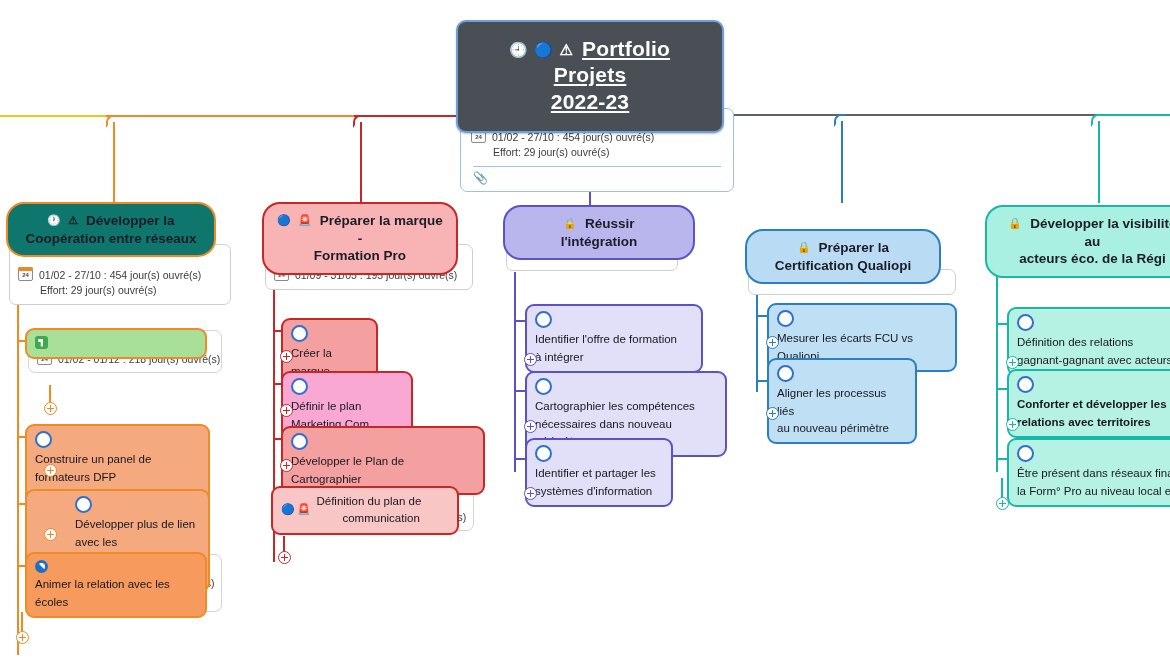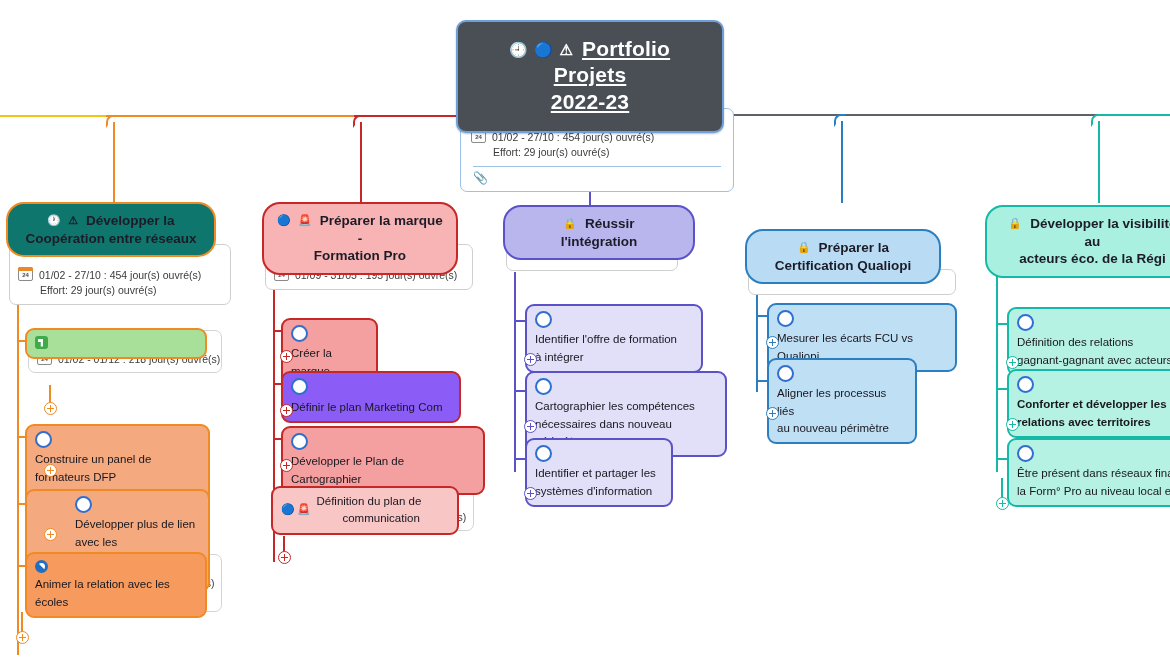--- a/index.html
+++ b/index.html
@@ -219,21 +219,21 @@
   <div class="hline" style="left:273px;top:383px;width:12px;border-top-color:#c62828;"></div>
   <div class="hline" style="left:273px;top:438px;width:12px;border-top-color:#c62828;"></div>
   <div class="hline" style="left:273px;top:500px;width:12px;border-top-color:#c62828;"></div>
 
   <div class="leaf" style="left:281px;top:318px;width:97px;background:#f4a0a0;border-color:#c62828;">
     <span class="leaf-ico"></span><span class="ltxt">Créer la marque</span>
   </div>
   <div class="vline" style="left:285px;top:342px;height:14px;border-left-color:#c62828;"></div>
   <div class="plus" style="left:280px;top:350px;border-color:#c62828;color:#c62828;"></div>
 
-  <div class="leaf" style="left:281px;top:371px;width:180px;background:#8b5cf6;border-color:#c62828;">
+  <div class="leaf" style="left:281px;top:371px;width:132px;background:#f9a8d4;border-color:#c62828;">
     <span class="leaf-ico"></span><span class="ltxt">Définir le plan Marketing Com</span>
   </div>
   <div class="vline" style="left:285px;top:395px;height:14px;border-left-color:#c62828;"></div>
   <div class="plus" style="left:280px;top:404px;border-color:#c62828;color:#c62828;"></div>
 
   <div class="leaf" style="left:281px;top:426px;width:204px;background:#f4a0a0;border-color:#c62828;">
     <span class="leaf-ico"></span><span class="ltxt">Développer le Plan de Cartographier</span>
   </div>
   <div class="vline" style="left:285px;top:450px;height:14px;border-left-color:#c62828;"></div>
   <div class="plus" style="left:280px;top:459px;border-color:#c62828;color:#c62828;"></div>

